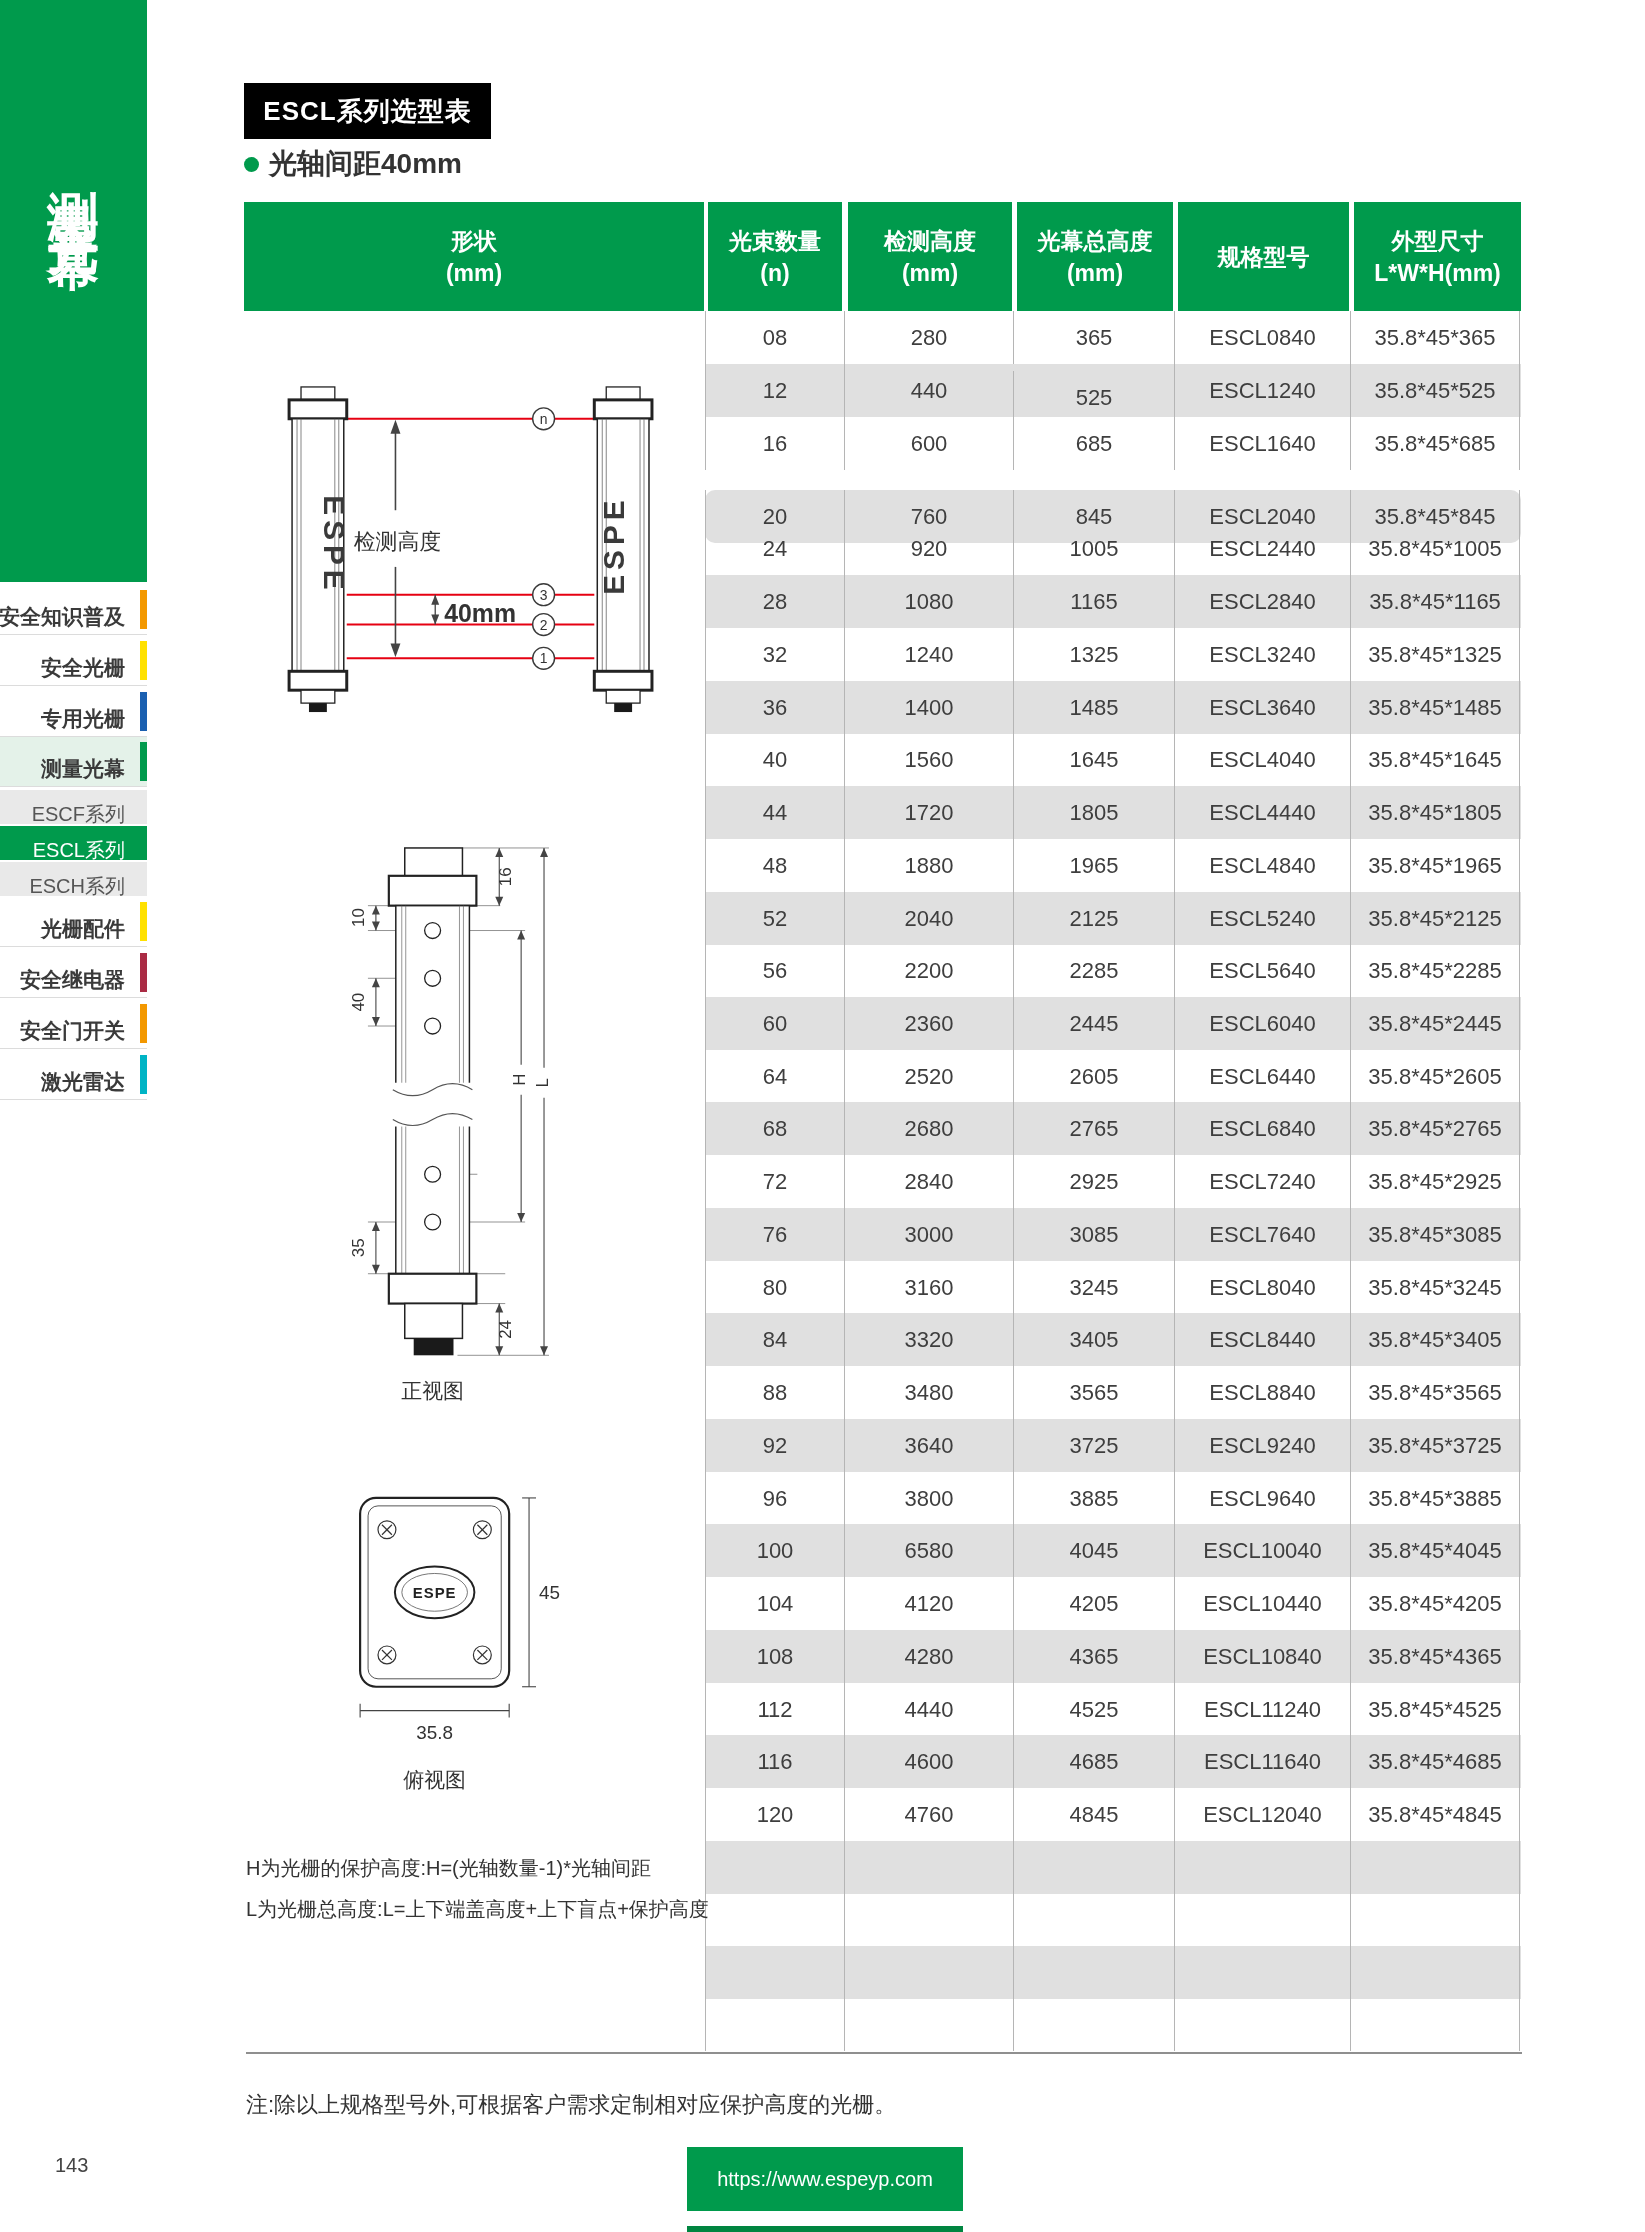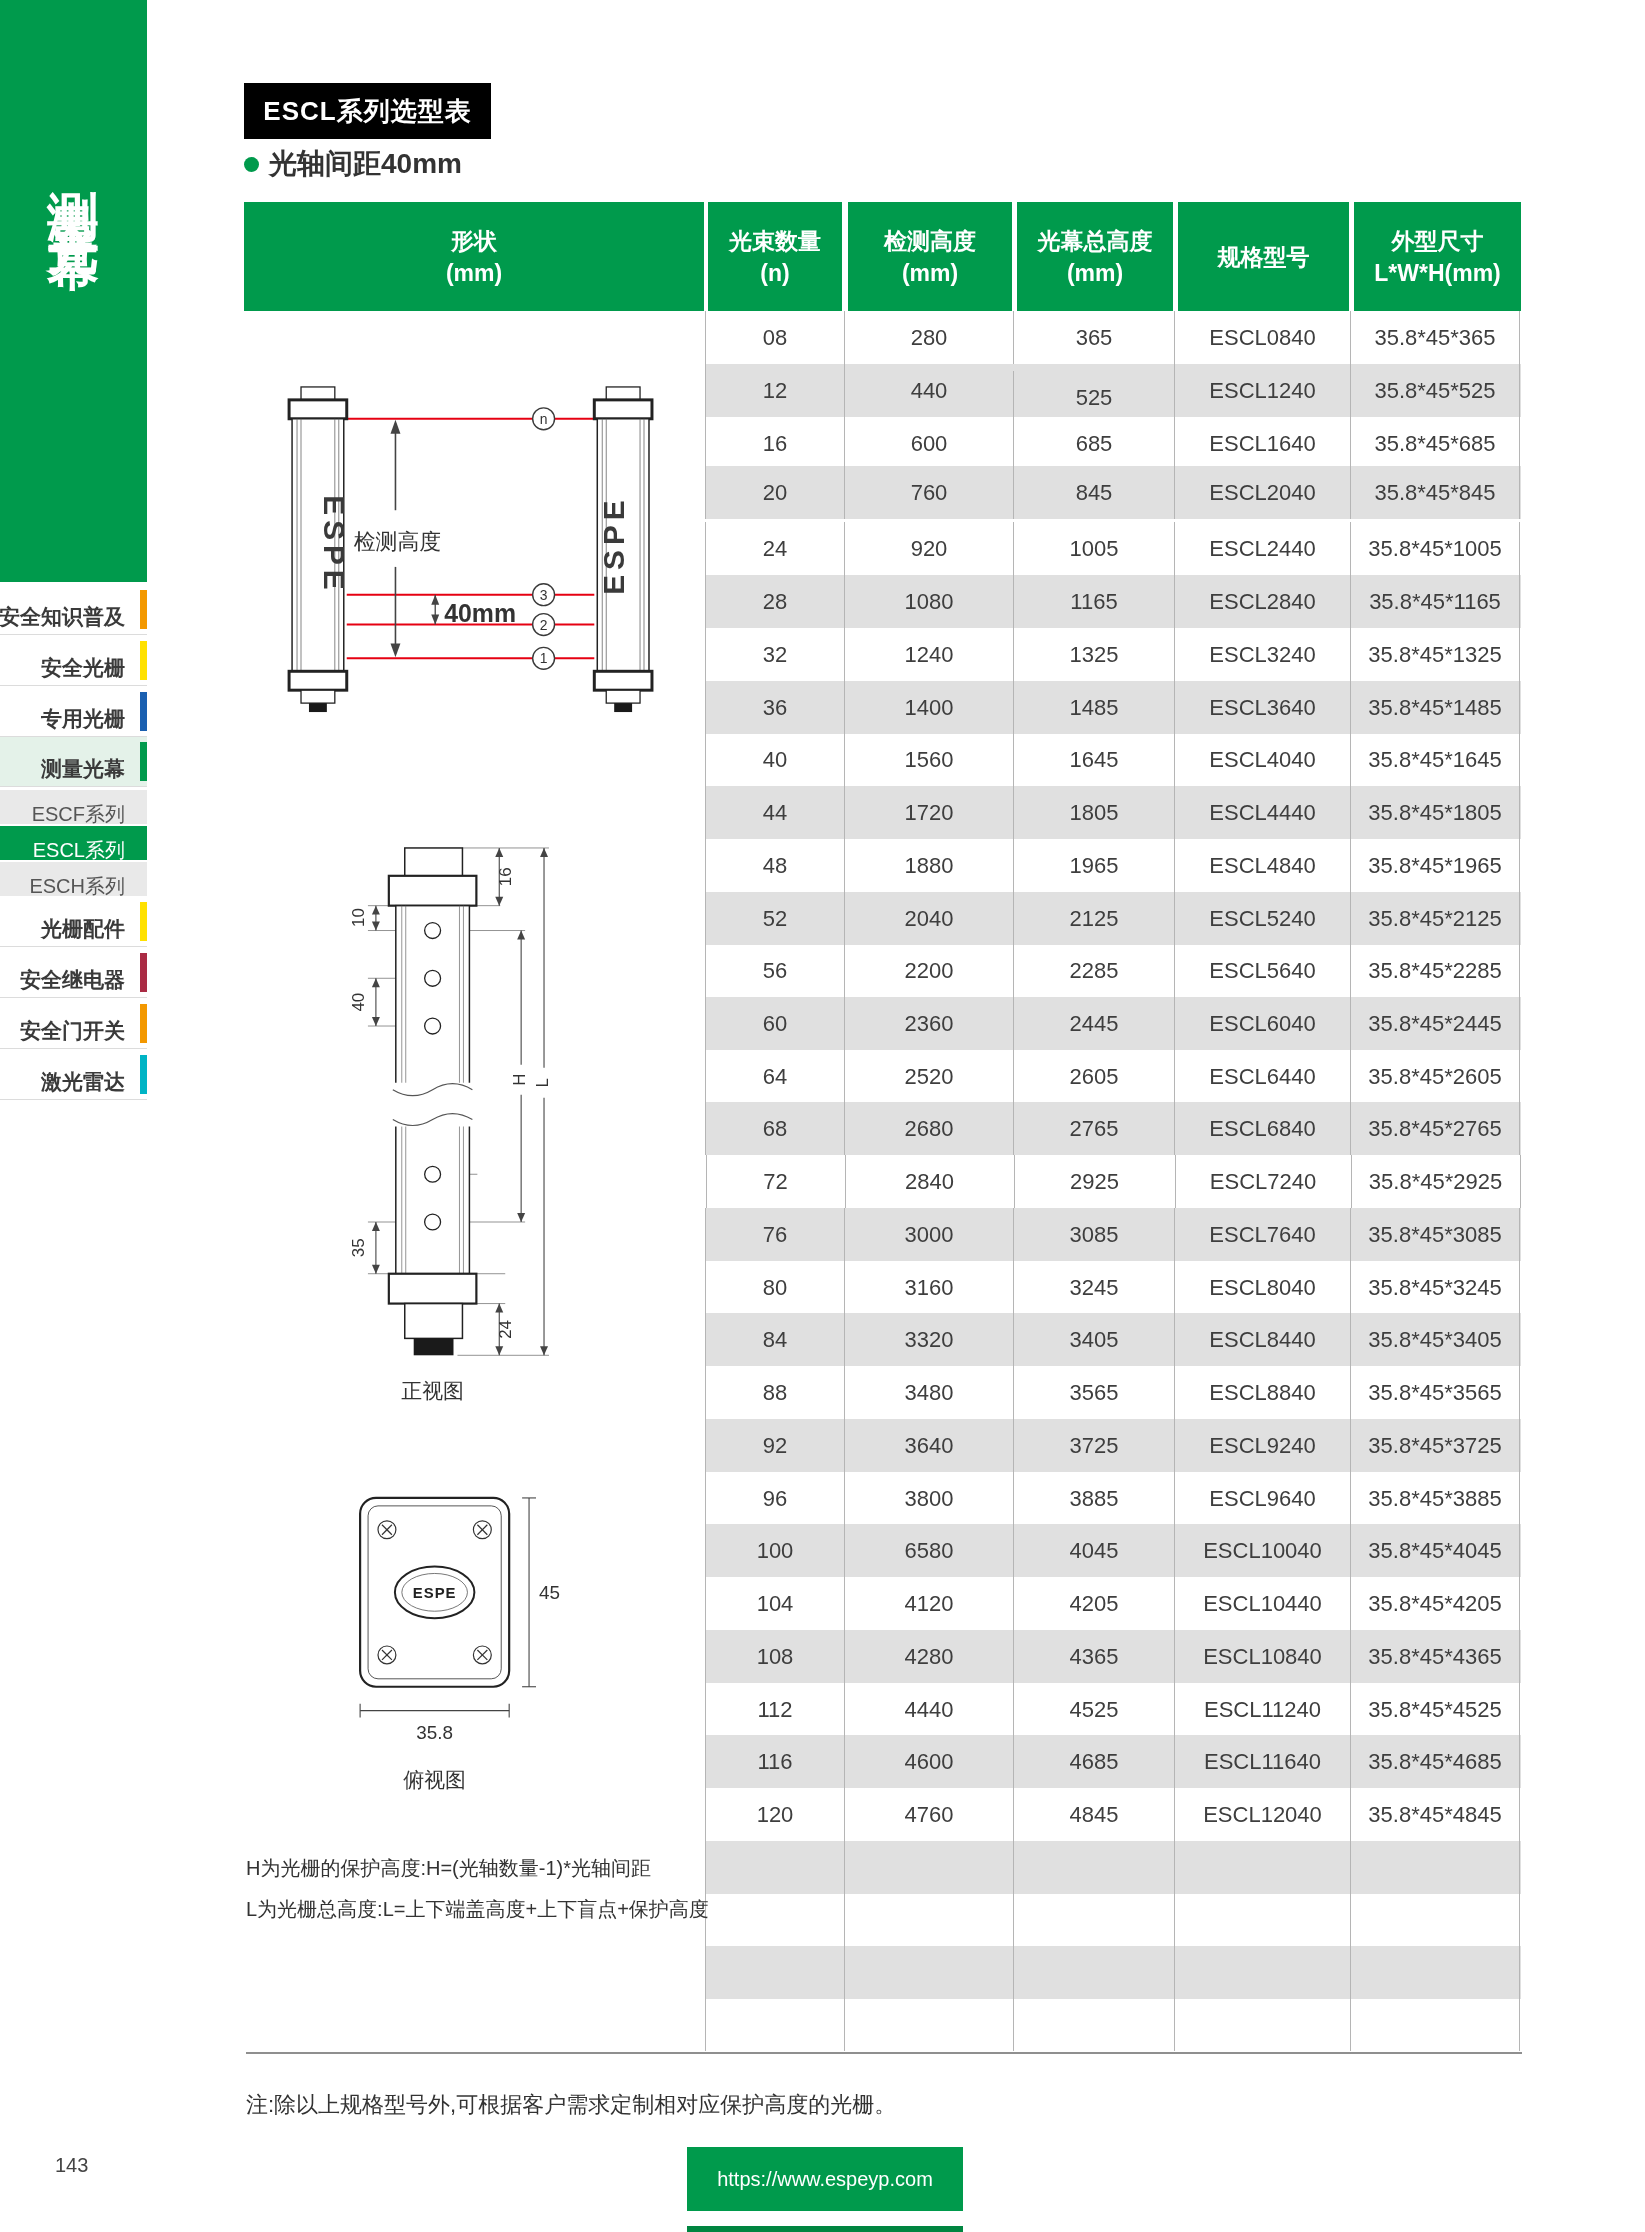--- a/index.html
+++ b/index.html
@@ -148,21 +148,21 @@
         <div class="t-cell" style="width: 176px;">ESCL1240</div>
         <div class="t-cell" style="width: 170px;">35.8*45*525</div>
       </div>
       <div class="t-row" style="top: 417px;">
         <div class="t-cell" style="width: 139px;">16</div>
         <div class="t-cell" style="width: 169px;">600</div>
         <div class="t-cell" style="width: 161px;">685</div>
         <div class="t-cell" style="width: 176px;">ESCL1640</div>
         <div class="t-cell" style="width: 170px;">35.8*45*685</div>
       </div>
-      <div class="t-row alt" style="top: 466px;">
+      <div class="t-row alt" style="top: 490px; border-radius: 10px;">
         <div class="t-cell" style="width: 139px;">20</div>
         <div class="t-cell" style="width: 169px;">760</div>
         <div class="t-cell" style="width: 161px;">845</div>
         <div class="t-cell" style="width: 176px;">ESCL2040</div>
         <div class="t-cell" style="width: 170px;">35.8*45*845</div>
       </div>
       <div class="t-row" style="top: 522px;">
         <div class="t-cell" style="width: 139px;">24</div>
         <div class="t-cell" style="width: 169px;">920</div>
         <div class="t-cell" style="width: 161px;">1005</div>
@@ -239,21 +239,21 @@
         <div class="t-cell" style="width: 176px;">ESCL6440</div>
         <div class="t-cell" style="width: 170px;">35.8*45*2605</div>
       </div>
       <div class="t-row alt" style="top: 1102px;">
         <div class="t-cell" style="width: 139px;">68</div>
         <div class="t-cell" style="width: 169px;">2680</div>
         <div class="t-cell" style="width: 161px;">2765</div>
         <div class="t-cell" style="width: 176px;">ESCL6840</div>
         <div class="t-cell" style="width: 170px;">35.8*45*2765</div>
       </div>
-      <div class="t-row" style="top: 1155px; justify-content: center;">
+      <div class="t-row" style="top: 1155px;">
         <div class="t-cell" style="width: 139px;">72</div>
         <div class="t-cell" style="width: 169px;">2840</div>
         <div class="t-cell" style="width: 161px;">2925</div>
         <div class="t-cell" style="width: 176px;">ESCL7240</div>
         <div class="t-cell" style="width: 170px;">35.8*45*2925</div>
       </div>
       <div class="t-row alt" style="top: 1208px;">
         <div class="t-cell" style="width: 139px;">76</div>
         <div class="t-cell" style="width: 169px;">3000</div>
         <div class="t-cell" style="width: 161px;">3085</div>

